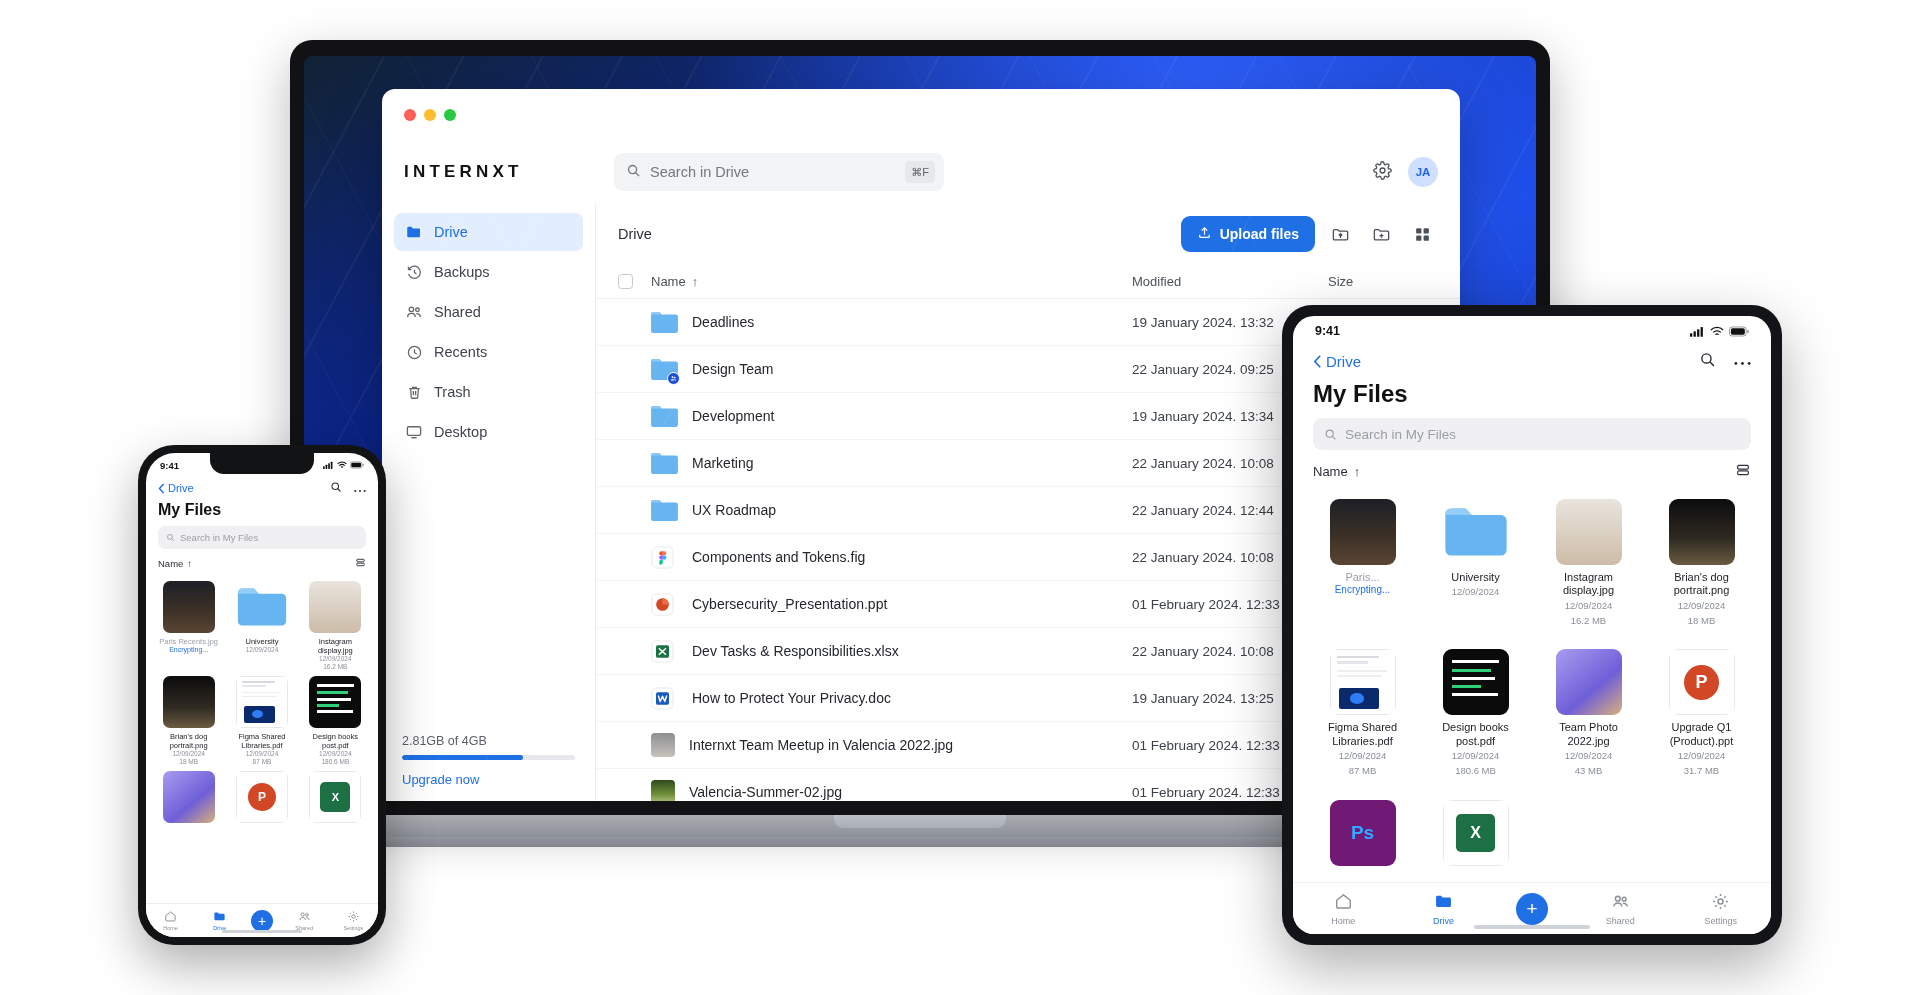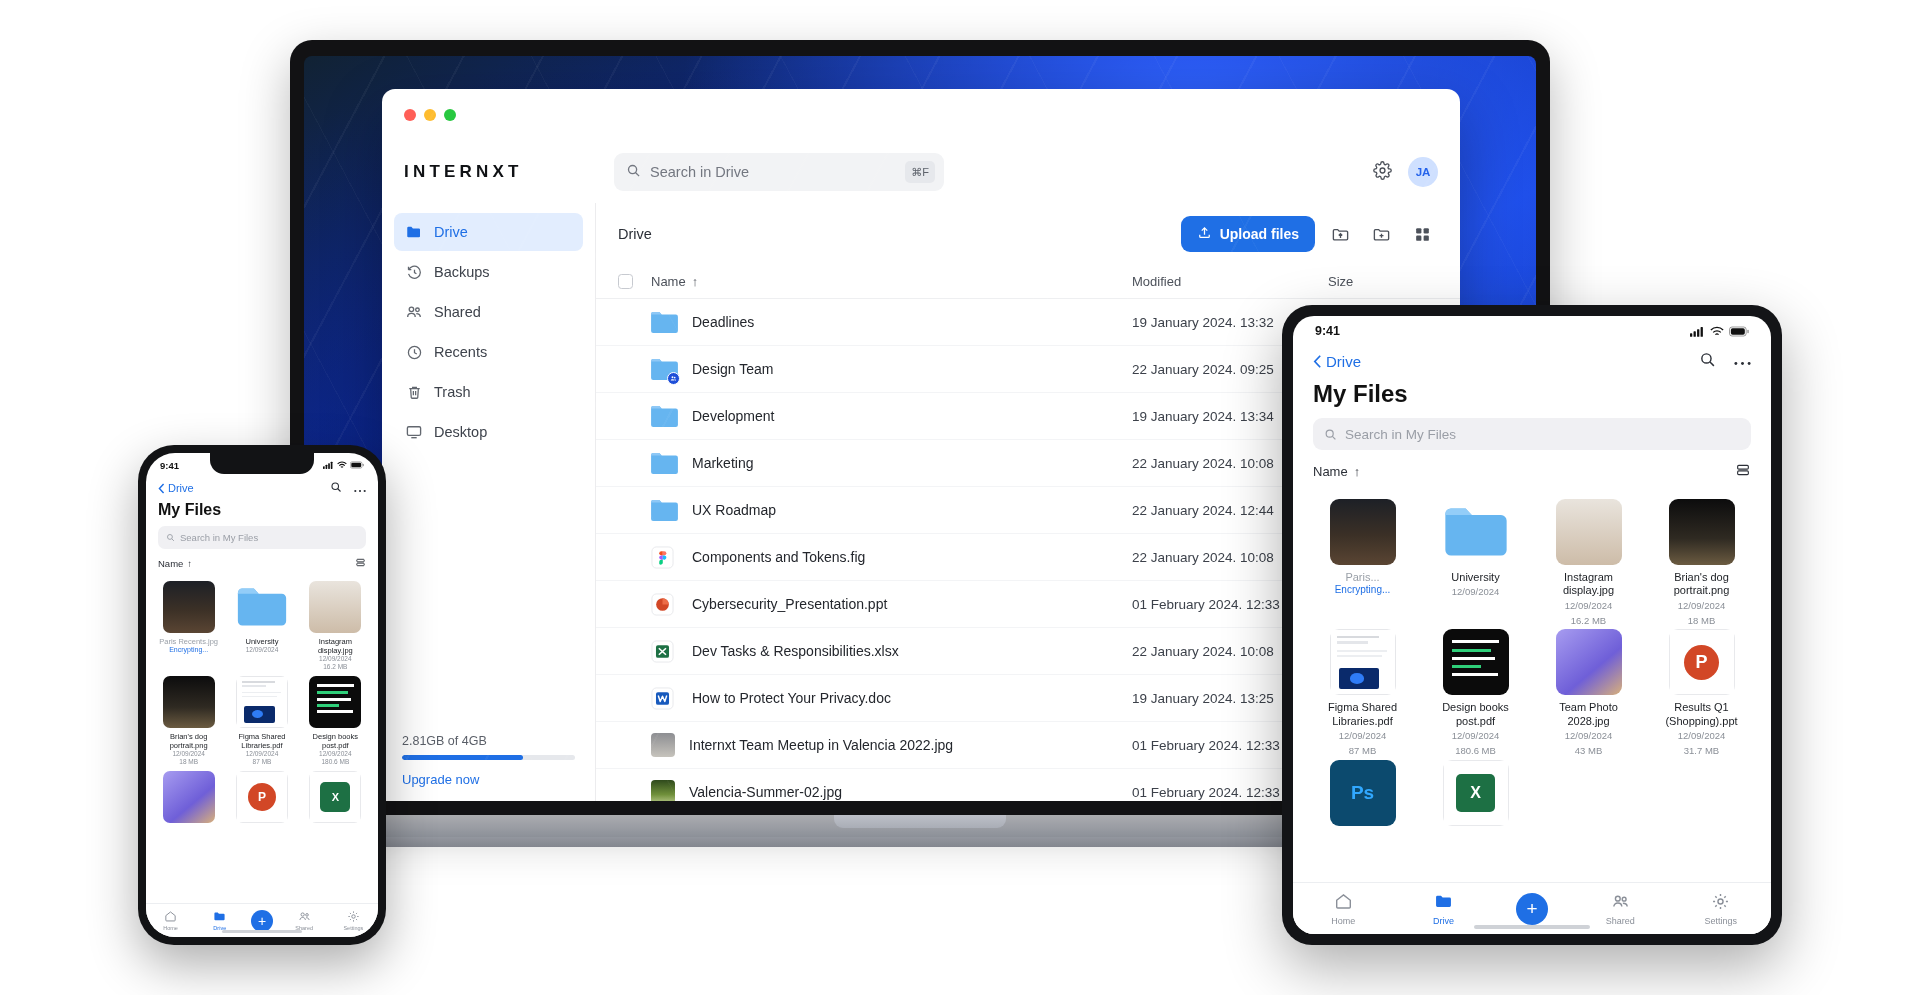--- a/index.html
+++ b/index.html
@@ -133,21 +133,21 @@
   .t-nav{ height:30px; display:flex; align-items:center; padding:0 20px; }
   .t-back{ display:flex; align-items:center; gap:4px; color:#1f6fe5; font-size:15px; }
   .t-nav .right{ margin-left:auto; display:flex; align-items:center; gap:18px; }
   .t-title{ font-size:24px; font-weight:700; color:#111; padding:4px 20px 10px 20px; }
   .t-search{
     margin:0 20px 12px 20px; height:32px; background:#f0f0f3; border-radius:9px;
     display:flex; align-items:center; gap:8px; padding:0 11px; font-size:13.5px; color:#9a9ea6;
   }
   .t-sort{ display:flex; align-items:center; padding:0 20px 8px 20px; font-size:13px; color:#2b2f37; gap:6px; }
   .t-sort .right{ margin-left:auto; }
-  .t-grid{ flex:1; padding:10px 18px 0 18px; display:grid; grid-template-columns:repeat(4,1fr); gap:2px 10px; overflow:hidden; align-content:start; }
+  .t-grid{ flex:1; padding:10px 18px 0 18px; display:grid; grid-template-columns:repeat(4,1fr); gap:22px 10px; overflow:hidden; align-content:start; }
   .gitem{ display:flex; flex-direction:column; align-items:center; text-align:center; }
   .gthumb{ width:66px; height:66px; border-radius:9px; overflow:hidden; margin-bottom:6px; display:flex; align-items:center; justify-content:center; }
   .gname{ font-size:11px; color:#1b1e23; line-height:1.22; font-weight:500; }
   .gmeta{ font-size:9.5px; color:#8a8f97; line-height:1.35; margin-top:2px; }
   .gname.muted{ color:#9aa0a8; }
   .gstate{ font-size:10px; color:#1f6fe5; }
   .t-tabbar{
     height:52px; border-top:1px solid #eceef1; display:flex; align-items:center;
     justify-content:space-around; position:relative; background:#fff;
   }
@@ -187,21 +187,21 @@
 
   
   .img-paris{ background:linear-gradient(#1d2026,#3b3026 55%,#5a4533); }
   .img-insta{ background:linear-gradient(#e9e4dd,#cdbca8); }
   .img-dog{ background:linear-gradient(#0c0c0d,#2f2a22 60%,#6b5b41); }
   .img-team{ background:linear-gradient(140deg,#a79cf0,#6f5fd8 60%,#d9b07a); }
   .img-valencia{ background:linear-gradient(#2f4a1c,#6f8f3a 60%,#b9c98a); }
   .img-meetup{ background:linear-gradient(#8d8e92,#c6c3bc); }
   .ppt-ico{ width:100%; height:100%; background:#fff; border:1px solid #e8e9ec; display:flex; align-items:center; justify-content:center; }
   .ppt-badge{ width:56%; height:56%; border-radius:50%; background:#d24726; color:#fff; display:flex; align-items:center; justify-content:center; font-weight:700; }
-  .ps-ico{ width:100%; height:100%; background:#0c4a6e; color:#31a8ff; display:flex; align-items:center; justify-content:center; font-weight:700; }
+  .ps-ico{ width:100%; height:100%; background:#701a75; color:#31a8ff; display:flex; align-items:center; justify-content:center; font-weight:700; }
   .xl-ico{ width:100%; height:100%; background:#fff; border:1px solid #e8e9ec; display:flex; align-items:center; justify-content:center; }
   .xl-badge{ width:60%; height:60%; border-radius:5px; background:#1d7044; color:#fff; display:flex; align-items:center; justify-content:center; font-weight:700; }
 </style>
 </head>
 <body>
 
 <div id="stage">
 
   <div id="laptop">
     <div class="laptop-foot"></div>
@@ -605,31 +605,31 @@
                 <span style="position:absolute;left:14%;top:54%;width:44%;height:3px;background:#2fd07a"></span>
                 <span style="position:absolute;left:14%;top:66%;width:70%;height:3px;background:#fff"></span>
               </span>
             </span>
             <span class="gname">Design books post.pdf</span>
             <span class="gmeta">12/09/2024</span>
             <span class="gmeta">180.6 MB</span>
           </div>
           <div class="gitem">
             <span class="gthumb img-team"></span>
-            <span class="gname">Team Photo 2028.jpg</span>
+            <span class="gname">Team Photo 2022.jpg</span>
             <span class="gmeta">12/09/2024</span>
             <span class="gmeta">43 MB</span>
           </div>
           <div class="gitem">
             <span class="gthumb ">
               <span class="ppt-ico">
                 <span class="ppt-badge" style="font-size:18px">P</span>
               </span>
             </span>
-            <span class="gname">Results Q1 (Shopping).ppt</span>
+            <span class="gname">Upgrade Q1 (Product).ppt</span>
             <span class="gmeta">12/09/2024</span>
             <span class="gmeta">31.7 MB</span>
           </div>
           <div class="gitem">
             <span class="gthumb ">
               <span class="ps-ico" style="font-size:19px">Ps</span>
             </span>
             <span class="gname"></span>
           </div>
           <div class="gitem">

